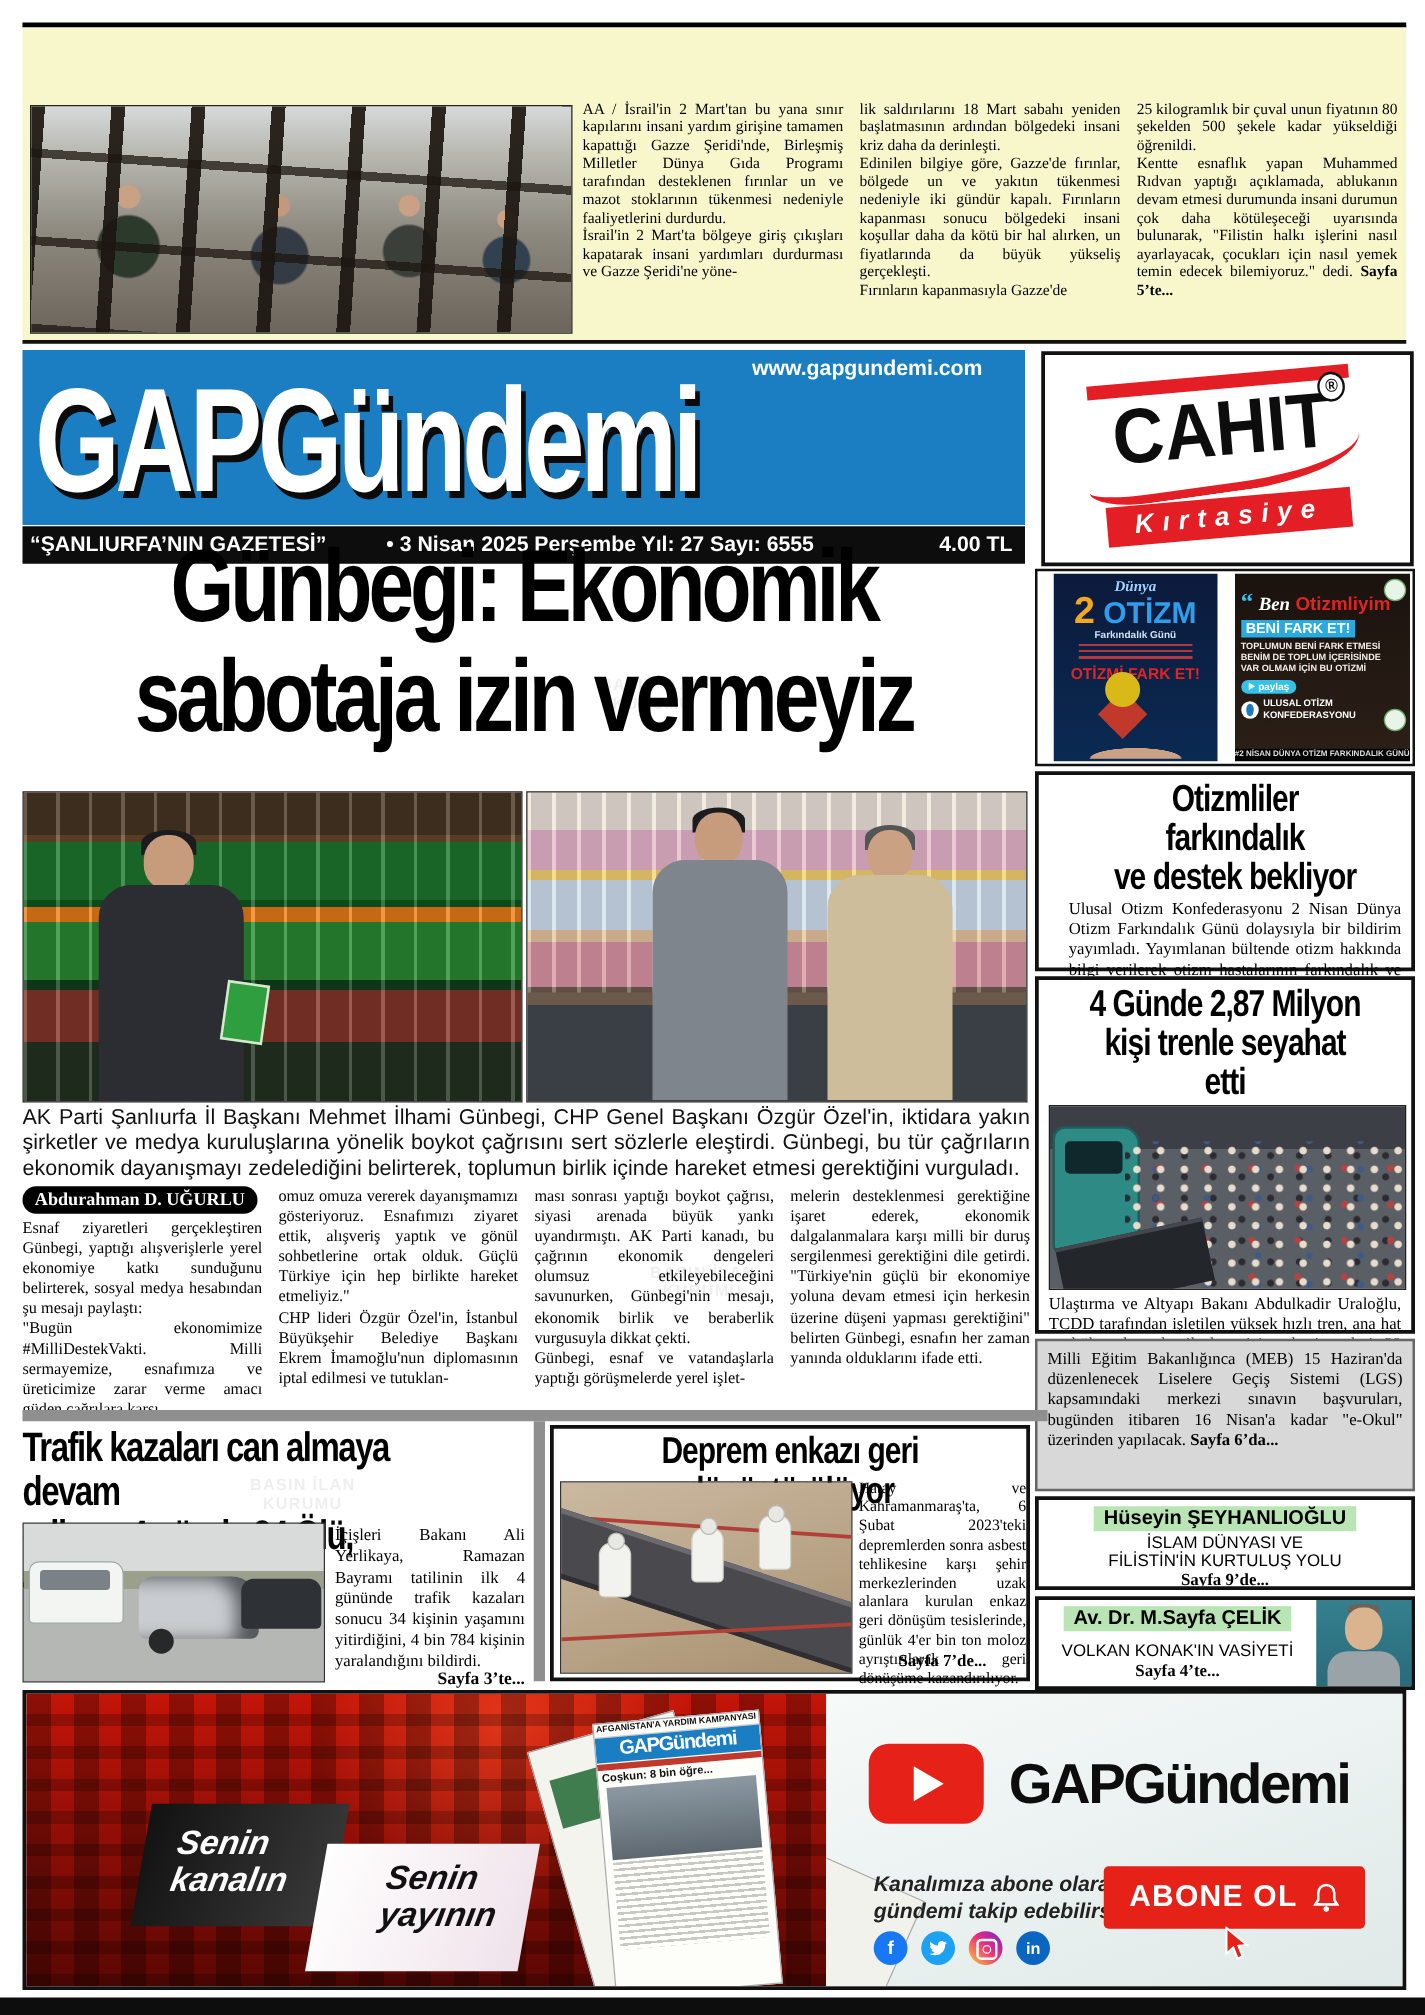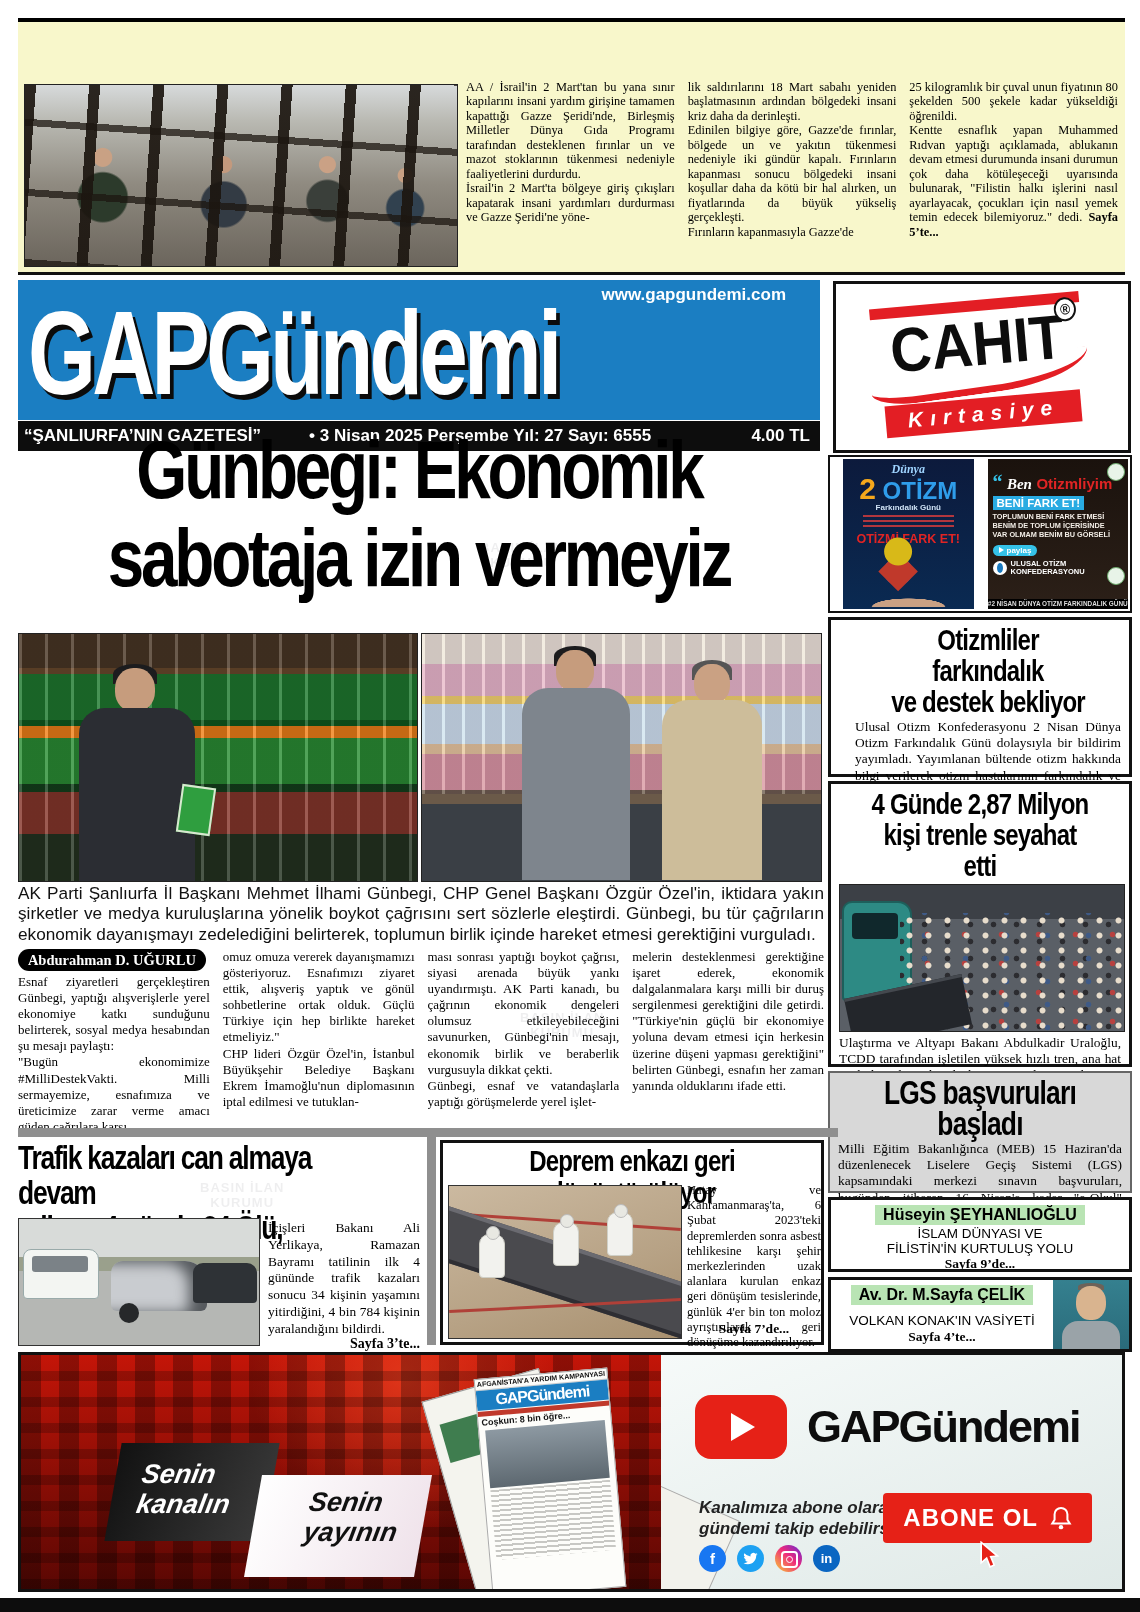--- a/index.html
+++ b/index.html
@@ -362,21 +362,21 @@
         </div>
       <div class="hands"></div>
     </div>
     <div class="poster poster-r">
       <span class="pr-quote">“</span>
       <span class="pr-ben">Ben</span>
       <span class="pr-red">Otizmliyim</span>
       <div><span class="pr-banner">BENİ FARK ET!</span></div>
       <div class="pr-line">TOPLUMUN BENİ FARK ETMESİ</div>
       <div class="pr-line">BENİM DE TOPLUM İÇERİSİNDE</div>
-      <div class="pr-line">VAR OLMAM BENİM BU GÖRSELİ</div>
+      <div class="pr-line">VAR OLMAM İÇİN BU OTİZMİ</div>
       <div><span class="pr-share">
             <span class="tri-r"></span>
             <span>paylaş</span>
           </span></div>
       <div class="pr-org">
         <div class="org-logo"></div>
         <div class="pr-orgtxt">ULUSAL OTİZM
 KONFEDERASYONU</div>
       </div>
       <div class="badge" style="right:3px;top:4px;"></div>
@@ -396,21 +396,20 @@
 kişi trenle seyahat etti</span></div>
     <div class="train-photo">
       <div class="tp-train"></div>
       <div class="tp-crowd"></div>
       <div class="tp-esc"></div>
     </div>
     <div class="rail-body"><span>Ulaştırma ve Altyapı Bakanı Abdulkadir Uraloğlu, TCDD tarafından işletilen yüksek hızlı tren, ana hat ve bölgesel trenler ile kent içi raylı sistemleri, 29 Mart-1 Nisan tarihlerinde 2 milyon 876 bin 475 yolcunun kullandığını bildirdi. </span><b>Sayfa 4’te...</b></div>
   </div>
 
   <div class="rail-box rail-art lgs">
-    <div class="rail-hl"><span class="cond">LGS başvuruları başladı</span></div>
     <div class="rail-body"><span>Milli Eğitim Bakanlığınca (MEB) 15 Haziran'da düzenlenecek Liselere Geçiş Sistemi (LGS) kapsamındaki merkezi sınavın başvuruları, bugünden itibaren 16 Nisan'a kadar "e-Okul" üzerinden yapılacak. </span><b>Sayfa 6’da...</b></div>
   </div>
 
   <div class="rail-box colmn colmn1">
     <div class="cm-info">
       <span class="cm-name">Hüseyin ŞEYHANLIOĞLU</span>
       <div class="cm-title">İSLAM DÜNYASI VE
 FİLİSTİN'İN KURTULUŞ YOLU</div>
       <div class="cm-ref">Sayfa 9’de...</div>
     </div>

